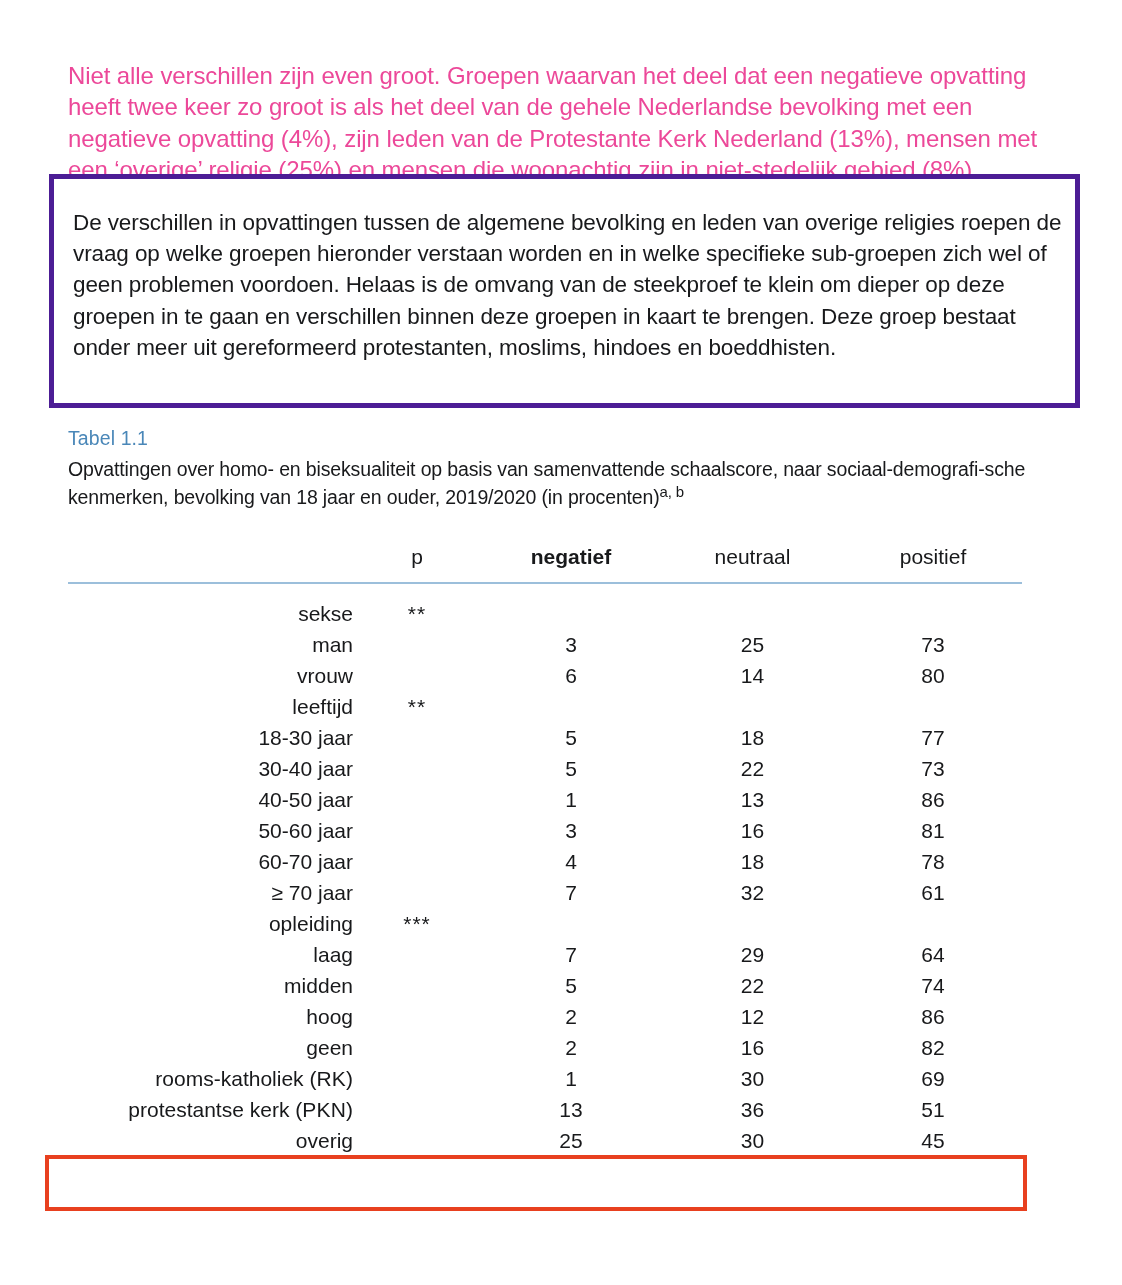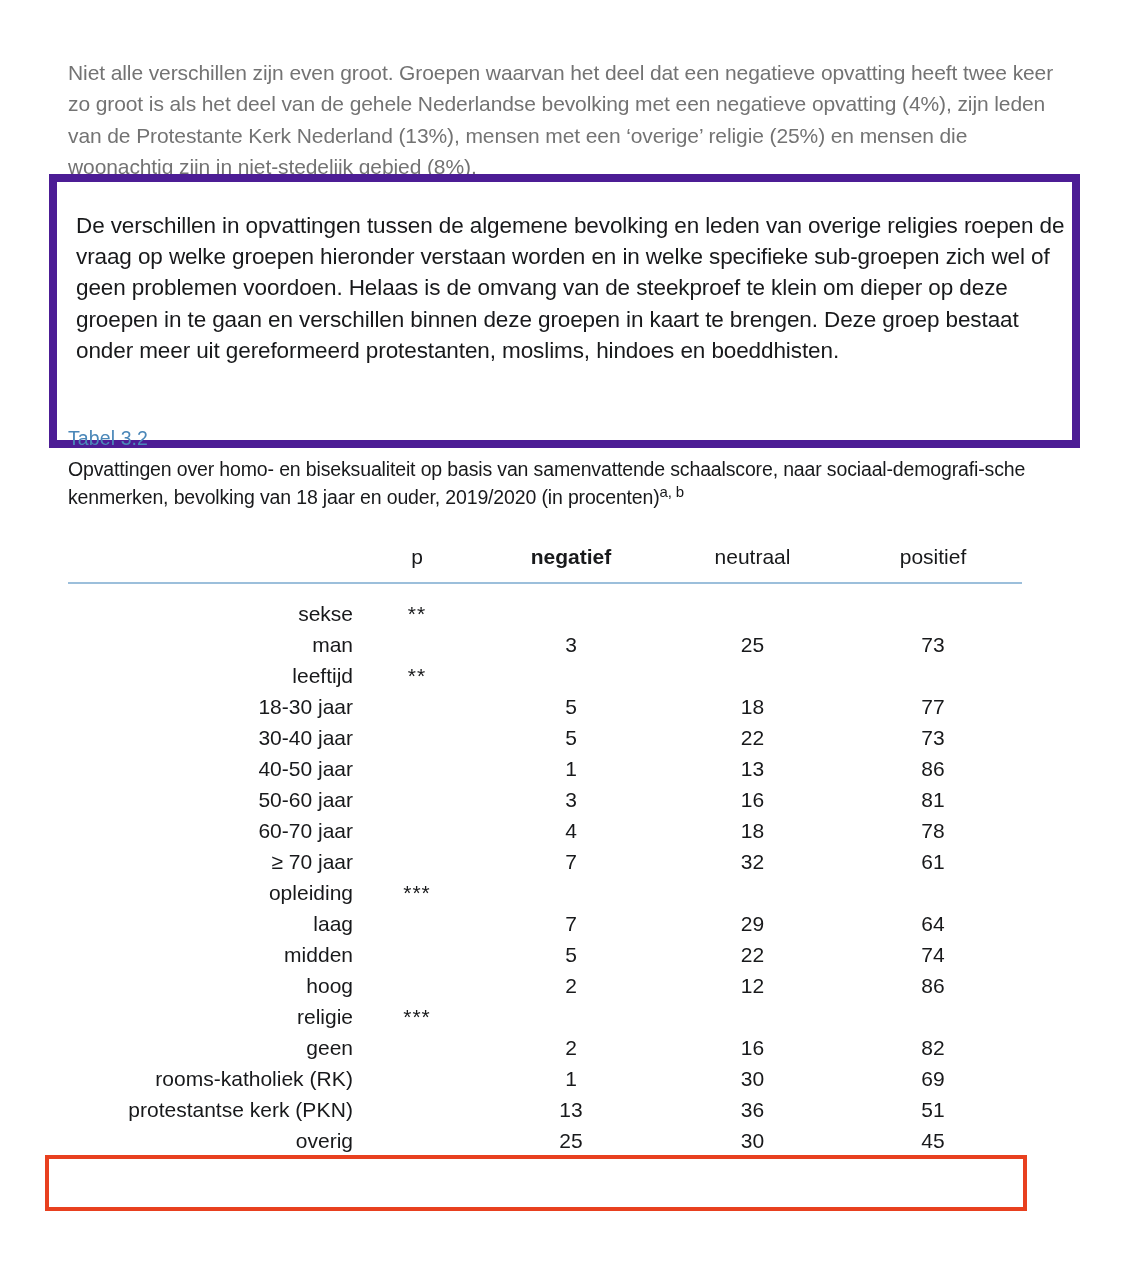--- a/index.html
+++ b/index.html
@@ -22,33 +22,33 @@
     height: 1285px;
     box-sizing: border-box;
   }
 
   
   .prose-top {
     position: absolute;
     left: 68px;
     top: 36px;
     width: 1000px;
-    font-size: 21px;
+    font-size: 24px;
     line-height: 31.4px;
-    color: #737373;
+    color: #ec4899;
     letter-spacing: -0.1px;
   }
 
   .highlight-box-top {
     position: absolute;
     left: 49px;
     top: 174px;
     width: 1031px;
-    height: 274px;
-    border: 8px solid #4c1d95;
+    height: 234px;
+    border: 5px solid #4c1d95;
     box-sizing: border-box;
     background: #ffffff;
   }
   .prose-boxed {
     position: absolute;
     left: 19px;
     top: 5px;
     width: 998px;
     font-size: 22.5px;
     line-height: 31.4px;
@@ -144,21 +144,21 @@
 <body>
 
 <div class="page">
 
   <p class="prose-top">Niet alle verschillen zijn even groot. Groepen waarvan het deel dat een negatieve opvatting heeft twee keer zo groot is als het deel van de gehele Nederlandse bevolking met een negatieve opvatting (4%), zijn leden van de Protestante Kerk Nederland (13%), mensen met een ‘overige’ religie (25%) en mensen die woonachtig zijn in niet-stedelijk gebied (8%).</p>
 
   <div class="highlight-box-top">
     <p class="prose-boxed">De verschillen in opvattingen tussen de algemene bevolking en leden van overige religies roepen de vraag op welke groepen hieronder verstaan worden en in welke specifieke sub-groepen zich wel of geen problemen voordoen. Helaas is de omvang van de steekproef te klein om dieper op deze groepen in te gaan en verschillen binnen deze groepen in kaart te brengen. Deze groep bestaat onder meer uit gereformeerd protestanten, moslims, hindoes en boeddhisten.</p>
   </div>
 
-  <div class="tabel-label">Tabel 3.2</div>
+  <div class="tabel-label">Tabel 1.1</div>
 
   <div class="tabel-caption">
     <span>Opvattingen over homo- en biseksualiteit op basis van samenvattende schaalscore, naar sociaal-demografi-sche kenmerken, bevolking van 18 jaar en ouder, 2019/2020 (in procenten)</span><sup>a, b</sup>
   </div>
 
   <div class="table-wrap">
     <table class="stat">
       <thead>
         <tr>
           <th class="col-label"></th>
@@ -177,20 +177,27 @@
             <td class="num"></td>
           </tr>
           <tr>
             <td class="lbl sub">man</td>
             <td class="p-col"></td>
             <td class="num">3</td>
             <td class="num">25</td>
             <td class="num">73</td>
           </tr>
           <tr>
+            <td class="lbl sub">vrouw</td>
+            <td class="p-col"></td>
+            <td class="num">6</td>
+            <td class="num">14</td>
+            <td class="num">80</td>
+          </tr>
+          <tr>
             <td class="lbl">leeftijd</td>
             <td class="p-col">**</td>
             <td class="num"></td>
             <td class="num"></td>
             <td class="num"></td>
           </tr>
           <tr>
             <td class="lbl sub">18-30 jaar</td>
             <td class="p-col"></td>
             <td class="num">5</td>
@@ -254,27 +261,20 @@
             <td class="num">74</td>
           </tr>
           <tr>
             <td class="lbl sub">hoog</td>
             <td class="p-col"></td>
             <td class="num">2</td>
             <td class="num">12</td>
             <td class="num">86</td>
           </tr>
           <tr>
-            <td class="lbl">religie</td>
-            <td class="p-col">***</td>
-            <td class="num"></td>
-            <td class="num"></td>
-            <td class="num"></td>
-          </tr>
-          <tr>
             <td class="lbl sub">geen</td>
             <td class="p-col"></td>
             <td class="num">2</td>
             <td class="num">16</td>
             <td class="num">82</td>
           </tr>
           <tr>
             <td class="lbl sub">rooms-katholiek (<span class="smallcaps">RK</span>)</td>
             <td class="p-col"></td>
             <td class="num">1</td>

